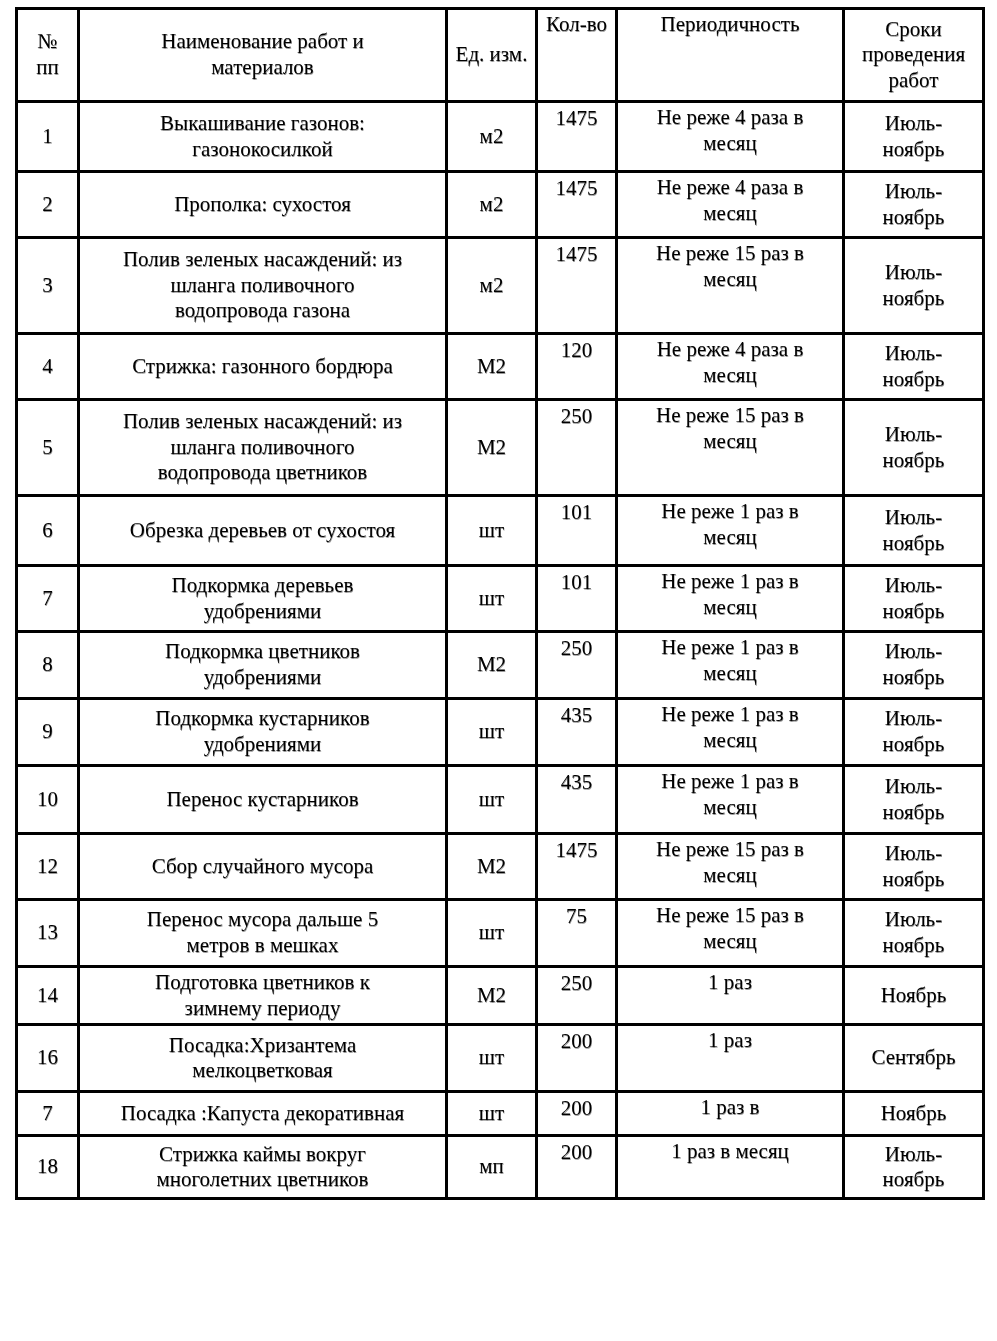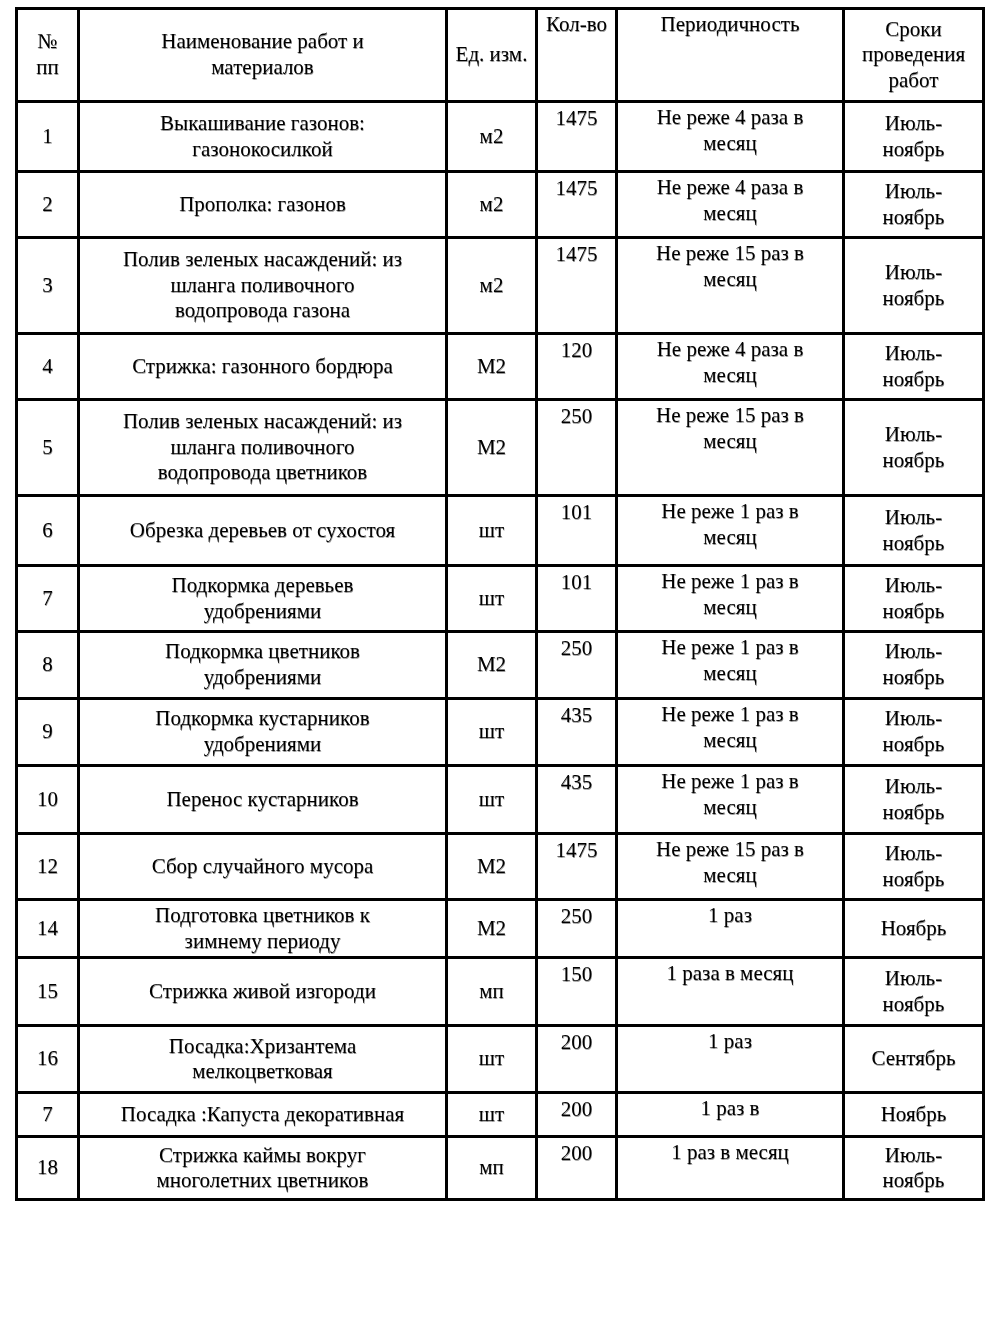--- a/index.html
+++ b/index.html
@@ -78,21 +78,21 @@
 газонокосилкой</td>
         <td>м2</td>
         <td class="va-top qty-cell">1475</td>
         <td class="va-top">Не реже 4 раза в
 месяц</td>
         <td>Июль-
 ноябрь</td>
       </tr>
       <tr style="height:66px">
         <td>2</td>
-        <td>Прополка: газонов</td>
+        <td>Прополка: сухостоя</td>
         <td>м2</td>
         <td class="va-top qty-cell">1475</td>
         <td class="va-top">Не реже 4 раза в
 месяц</td>
         <td>Июль-
 ноябрь</td>
       </tr>
       <tr style="height:96px">
         <td>3</td>
         <td>Полив зеленых насаждений: из
@@ -183,37 +183,39 @@
       <tr style="height:66px">
         <td>12</td>
         <td>Сбор случайного мусора</td>
         <td>М2</td>
         <td class="va-top qty-cell">1475</td>
         <td class="va-top">Не реже 15 раз в
 месяц</td>
         <td>Июль-
 ноябрь</td>
       </tr>
+      <tr style="height:67px">
+        <td>13</td>
+        <td>Перенос мусора дальше 5
+метров в мешках</td>
+        <td>шт</td>
+        <td class="va-top qty-cell">75</td>
+        <td class="va-top">Не реже 15 раз в
+месяц</td>
+        <td>Июль-
+ноябрь</td>
+      </tr>
       <tr style="height:53px">
         <td>14</td>
         <td>Подготовка цветников к
 зимнему периоду</td>
         <td>М2</td>
         <td class="va-top qty-cell">250</td>
         <td class="va-top">1 раз</td>
         <td>Ноябрь</td>
-      </tr>
-      <tr style="height:68px">
-        <td>15</td>
-        <td>Стрижка живой изгороди</td>
-        <td>мп</td>
-        <td class="va-top qty-cell">150</td>
-        <td class="va-top">1 раза в месяц</td>
-        <td>Июль-
-ноябрь</td>
       </tr>
       <tr style="height:67px">
         <td>16</td>
         <td>Посадка:Хризантема
 мелкоцветковая</td>
         <td>шт</td>
         <td class="va-top qty-cell">200</td>
         <td class="va-top">1 раз</td>
         <td>Сентябрь</td>
       </tr>

